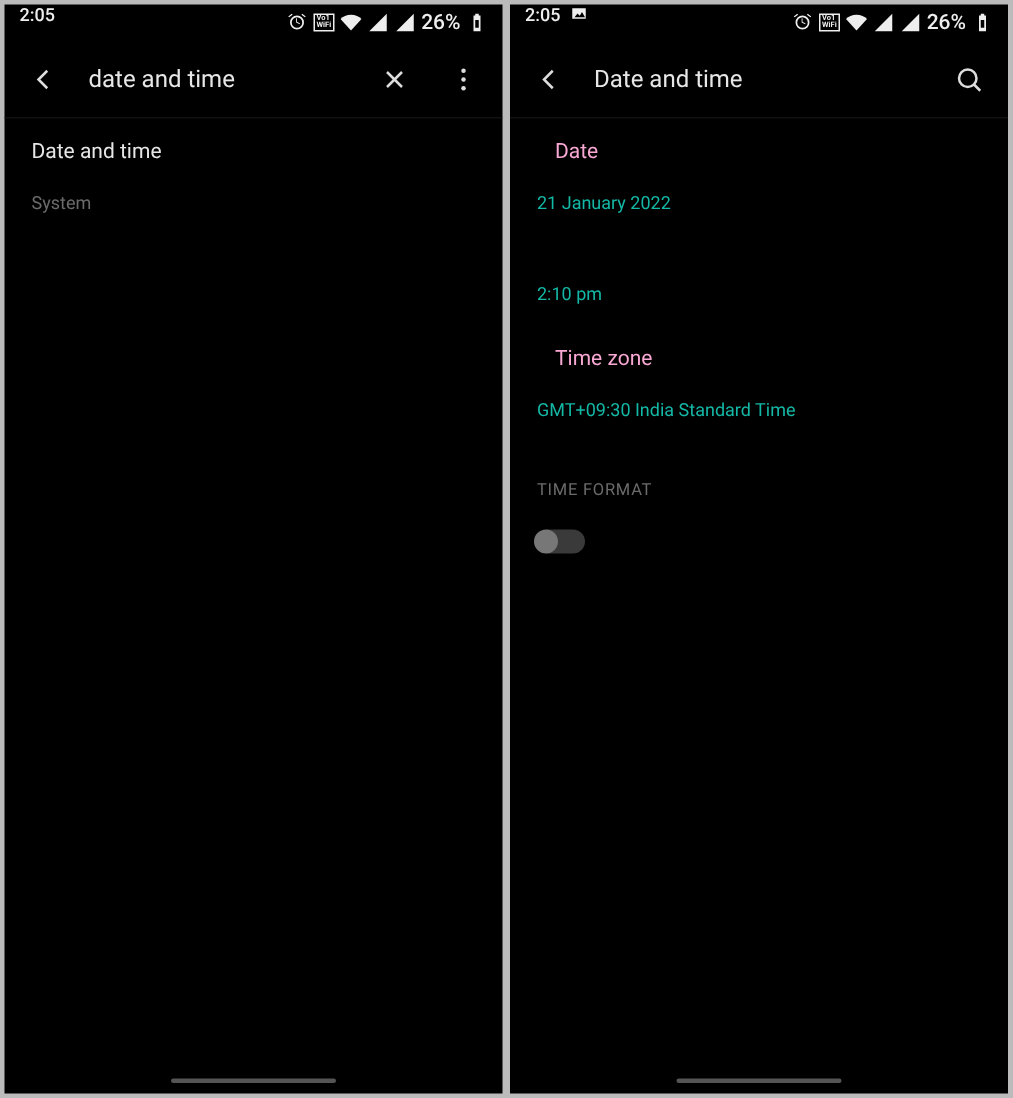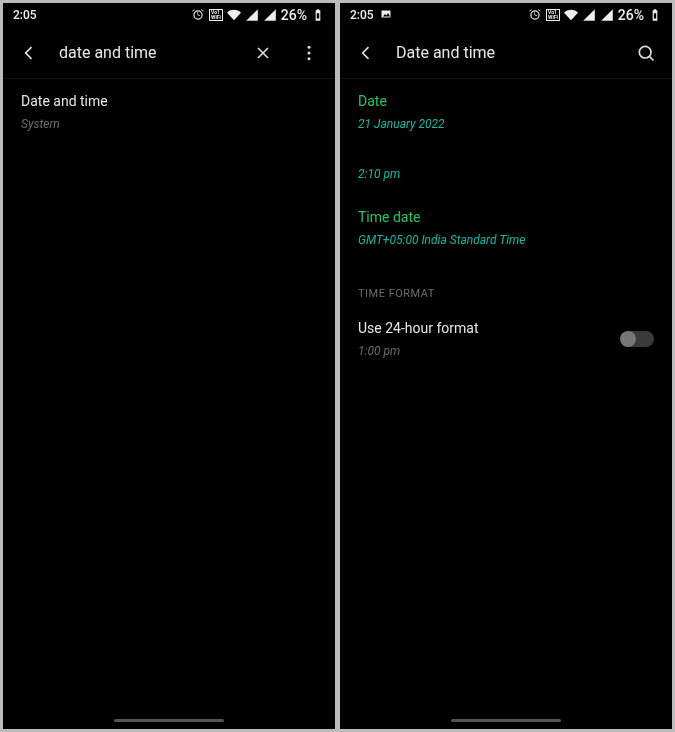--- a/index.html
+++ b/index.html
@@ -20,21 +20,20 @@
     position: relative;
     display: flex;
     flex-direction: column;
     color: #e7e7e7;
     overflow: hidden;
   }
   
   .status-bar {
     height: 24px;
     display: flex;
-    align-items: center;
     justify-content: space-between;
     padding: 0 10px;
     font-size: 12px;
     font-weight: 500;
     color: #eee;
   }
   .status-right { display: flex; align-items: center; gap: 4px; }
   .status-right svg, .status-right .ico { width: 14px; height: 14px; fill: #eee; display: inline-block; }
   .pct { font-size: 14px; }
   
@@ -63,22 +62,22 @@
   .icon-btn.fill svg { fill: #ddd; stroke: none; }
   
   .content { flex: 1; overflow-y: auto; }
   .row {
     padding: 14px 18px;
     display: flex;
     align-items: center;
   }
   .row .texts { flex: 1; }
   .row .primary { font-size: 14px; color: #e7e7e7; }
-  .row .secondary { font-size: 12px; color: #6b6b6b; margin-top: 8px; font-style: italic; }
-  .row.disabled .primary { color: #22c55e; }
+  .row .secondary { font-size: 12px; color: #6b6b6b; margin-top: 19px; }
+  .row.disabled .primary { color: #f9a8d4; margin-left: 12px; }
   .row.disabled .secondary { color: #14b8a6; }
   .section-label {
     font-size: 11px;
     color: #6b6b6b;
     letter-spacing: 0.5px;
     padding: 26px 18px 6px;
   }
   
   .toggle {
     width: 32px; height: 16px;
@@ -234,31 +233,27 @@
 
     <div class="row disabled">
       <div class="texts">
         <div class="secondary">2:10 pm</div>
       </div>
     </div>
 
 
     <div class="row disabled">
       <div class="texts">
-        <div class="primary">Time date</div>
-        <div class="secondary">GMT+05:00 India Standard Time</div>
+        <div class="primary">Time zone</div>
+        <div class="secondary">GMT+09:30 India Standard Time</div>
       </div>
     </div>
 
     <div class="section-label">TIME FORMAT</div>
 
     <div class="row">
-      <div class="texts">
-        <div class="primary">Use 24-hour format</div>
-        <div class="secondary">1:00 pm</div>
-      </div>
       <div class="toggle off"></div>
     </div>
 
   </div>
 
   <div class="home-ind"></div>
 </div>
 
 </body></html>

